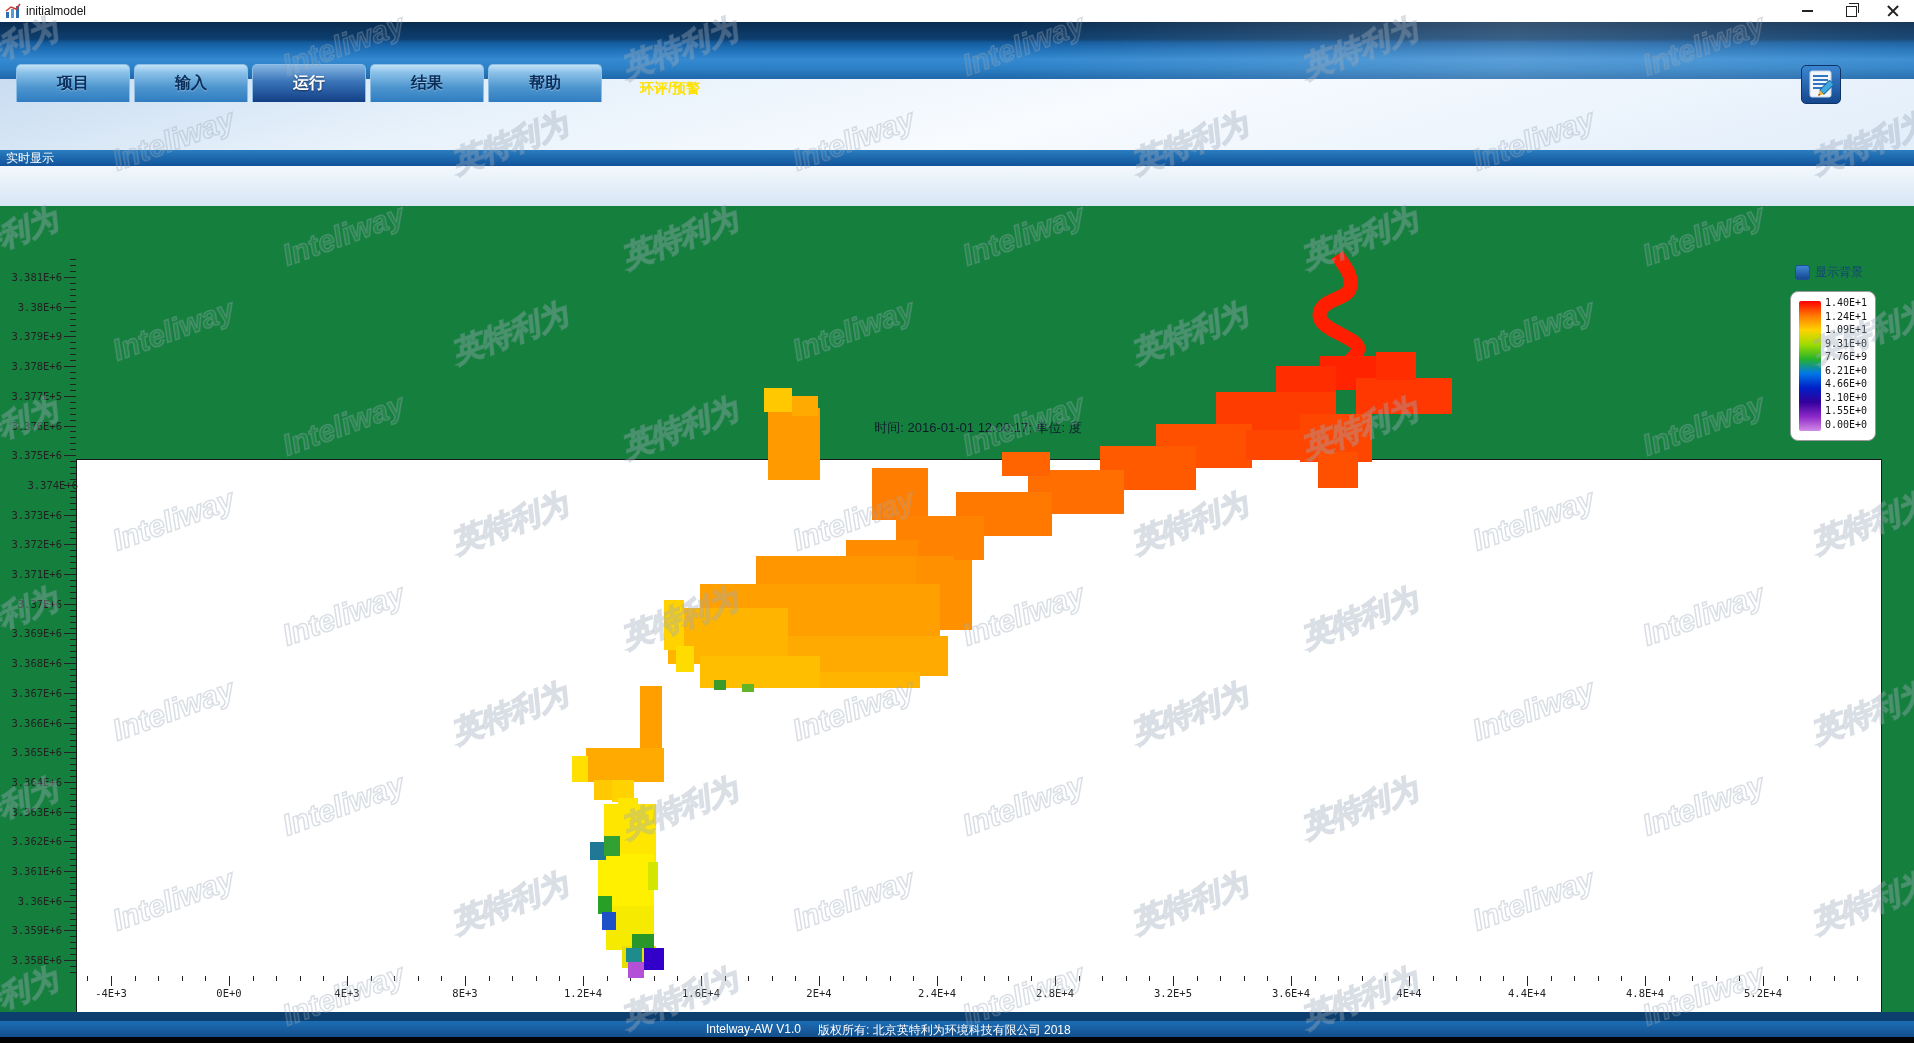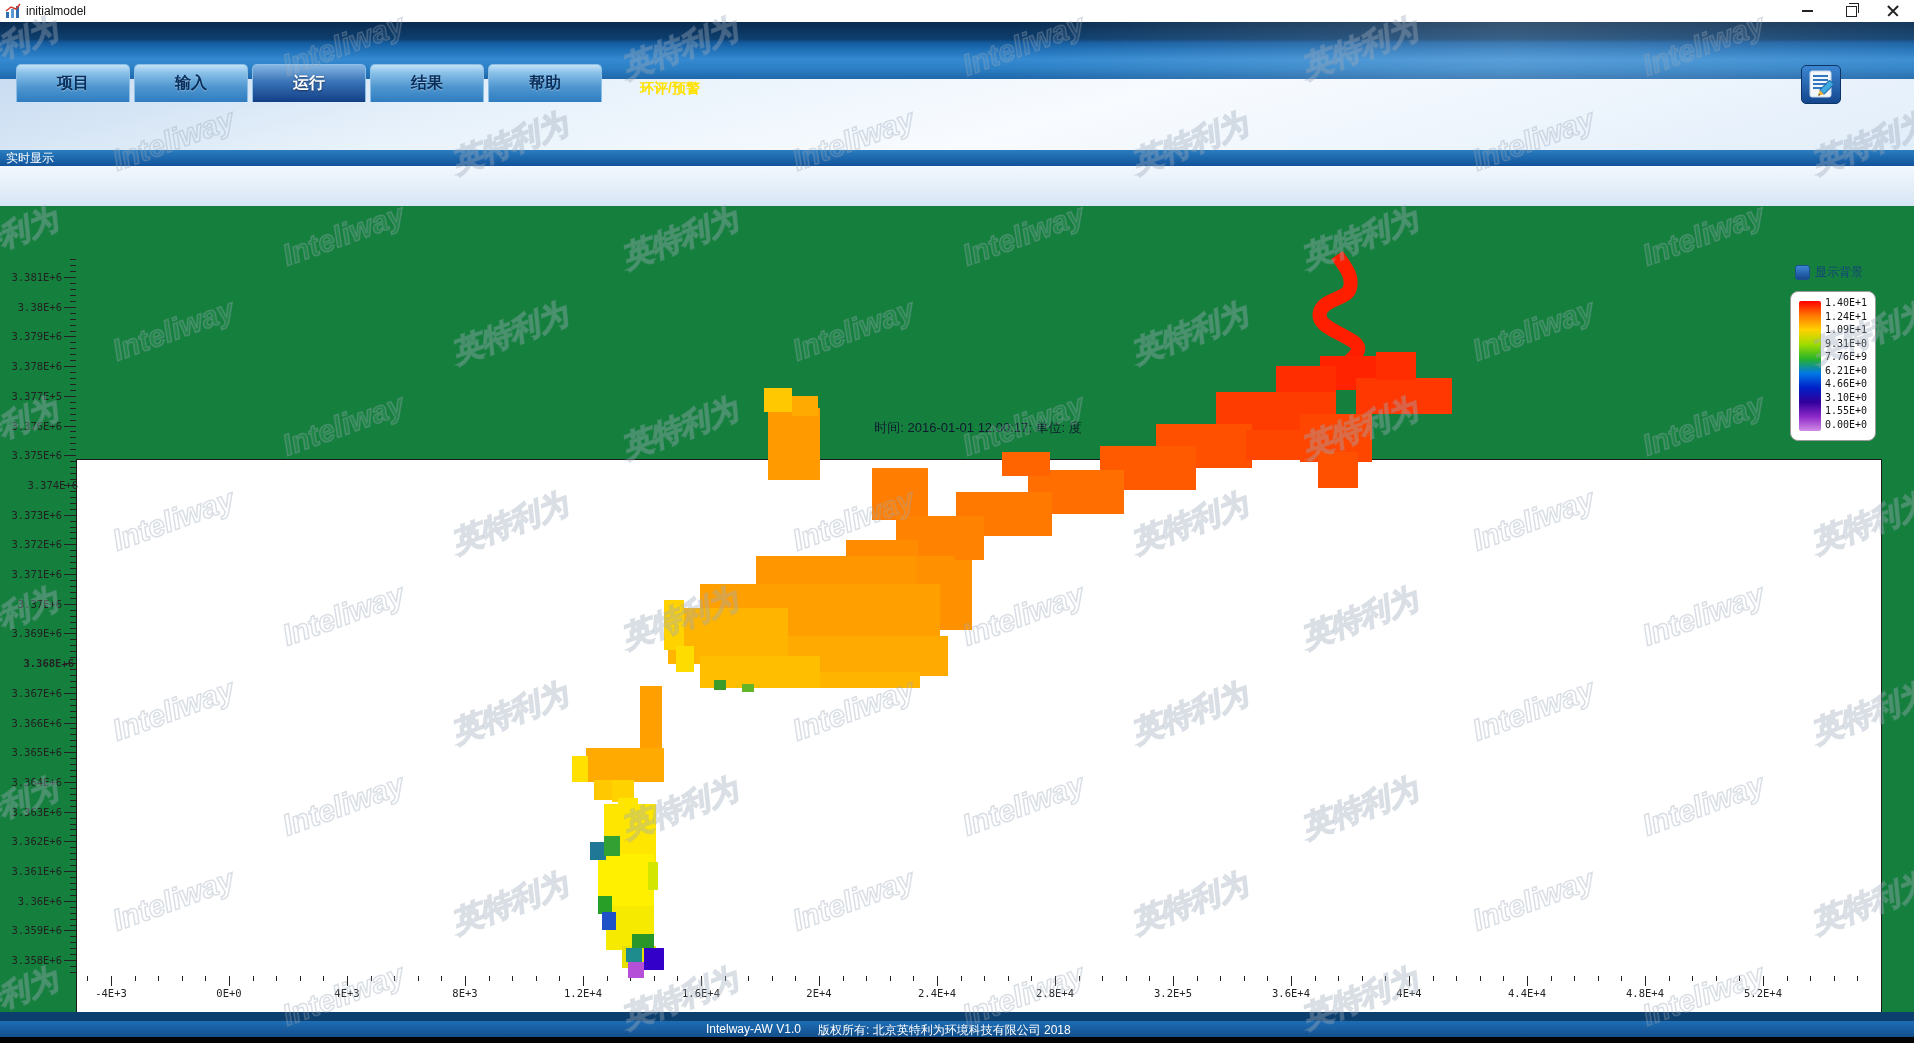--- a/index.html
+++ b/index.html
@@ -345,21 +345,21 @@
       <div class="xtick-minor" style="left: 1739.4px; top: 976px;"></div>
       <div class="xtick-minor" style="left: 1786.6px; top: 976px;"></div>
       <div class="xtick-minor" style="left: 1810.2px; top: 976px;"></div>
       <div class="xtick-minor" style="left: 1833.8px; top: 976px;"></div>
       <div class="xtick-minor" style="left: 1857.4px; top: 976px;"></div>
       <div class="ytick-major" style="left: 64px; top: 277px;"></div>
       <div class="ytick-label" style="left: 2px; top: 271px;">3.381E+6</div>
       <div class="ytick-major" style="left: 64px; top: 306.7px;"></div>
       <div class="ytick-label" style="left: 2px; top: 300.7px;">3.38E+6</div>
       <div class="ytick-major" style="left: 64px; top: 336.4px;"></div>
-      <div class="ytick-label" style="left: 2px; top: 330.4px;">3.379E+6</div>
+      <div class="ytick-label" style="left: 2px; top: 330.4px;">3.379E+9</div>
       <div class="ytick-major" style="left: 64px; top: 366.1px;"></div>
       <div class="ytick-label" style="left: 2px; top: 360.1px;">3.378E+6</div>
       <div class="ytick-major" style="left: 64px; top: 395.8px;"></div>
       <div class="ytick-label" style="left: 2px; top: 389.8px;">3.377E+5</div>
       <div class="ytick-major" style="left: 64px; top: 425.5px;"></div>
       <div class="ytick-label" style="left: 2px; top: 419.5px;">3.376E+6</div>
       <div class="ytick-major" style="left: 64px; top: 455.2px;"></div>
       <div class="ytick-label" style="left: 2px; top: 449.2px;">3.375E+6</div>
       <div class="ytick-major" style="left: 64px; top: 484.9px;"></div>
       <div class="ytick-label" style="left: 18px; top: 478.9px;">3.374E+6</div>
@@ -367,21 +367,21 @@
       <div class="ytick-label" style="left: 2px; top: 508.6px;">3.373E+6</div>
       <div class="ytick-major" style="left: 64px; top: 544.3px;"></div>
       <div class="ytick-label" style="left: 2px; top: 538.3px;">3.372E+6</div>
       <div class="ytick-major" style="left: 64px; top: 574px;"></div>
       <div class="ytick-label" style="left: 2px; top: 568px;">3.371E+6</div>
       <div class="ytick-major" style="left: 64px; top: 603.7px;"></div>
       <div class="ytick-label" style="left: 2px; top: 597.7px;">3.37E+6</div>
       <div class="ytick-major" style="left: 64px; top: 633.4px;"></div>
       <div class="ytick-label" style="left: 2px; top: 627.4px;">3.369E+6</div>
       <div class="ytick-major" style="left: 64px; top: 663.1px;"></div>
-      <div class="ytick-label" style="left: 14px; top: 657.1px; font-weight: bold;">3.368E+6</div>
+      <div class="ytick-label" style="left: 2px; top: 657.1px;">3.368E+6</div>
       <div class="ytick-major" style="left: 64px; top: 692.8px;"></div>
       <div class="ytick-label" style="left: 2px; top: 686.8px;">3.367E+6</div>
       <div class="ytick-major" style="left: 64px; top: 722.5px;"></div>
       <div class="ytick-label" style="left: 2px; top: 716.5px;">3.366E+6</div>
       <div class="ytick-major" style="left: 64px; top: 752.2px;"></div>
       <div class="ytick-label" style="left: 2px; top: 746.2px;">3.365E+6</div>
       <div class="ytick-major" style="left: 64px; top: 781.9px;"></div>
       <div class="ytick-label" style="left: 2px; top: 775.9px;">3.364E+6</div>
       <div class="ytick-major" style="left: 64px; top: 811.6px;"></div>
       <div class="ytick-label" style="left: 2px; top: 805.6px;">3.363E+6</div>

